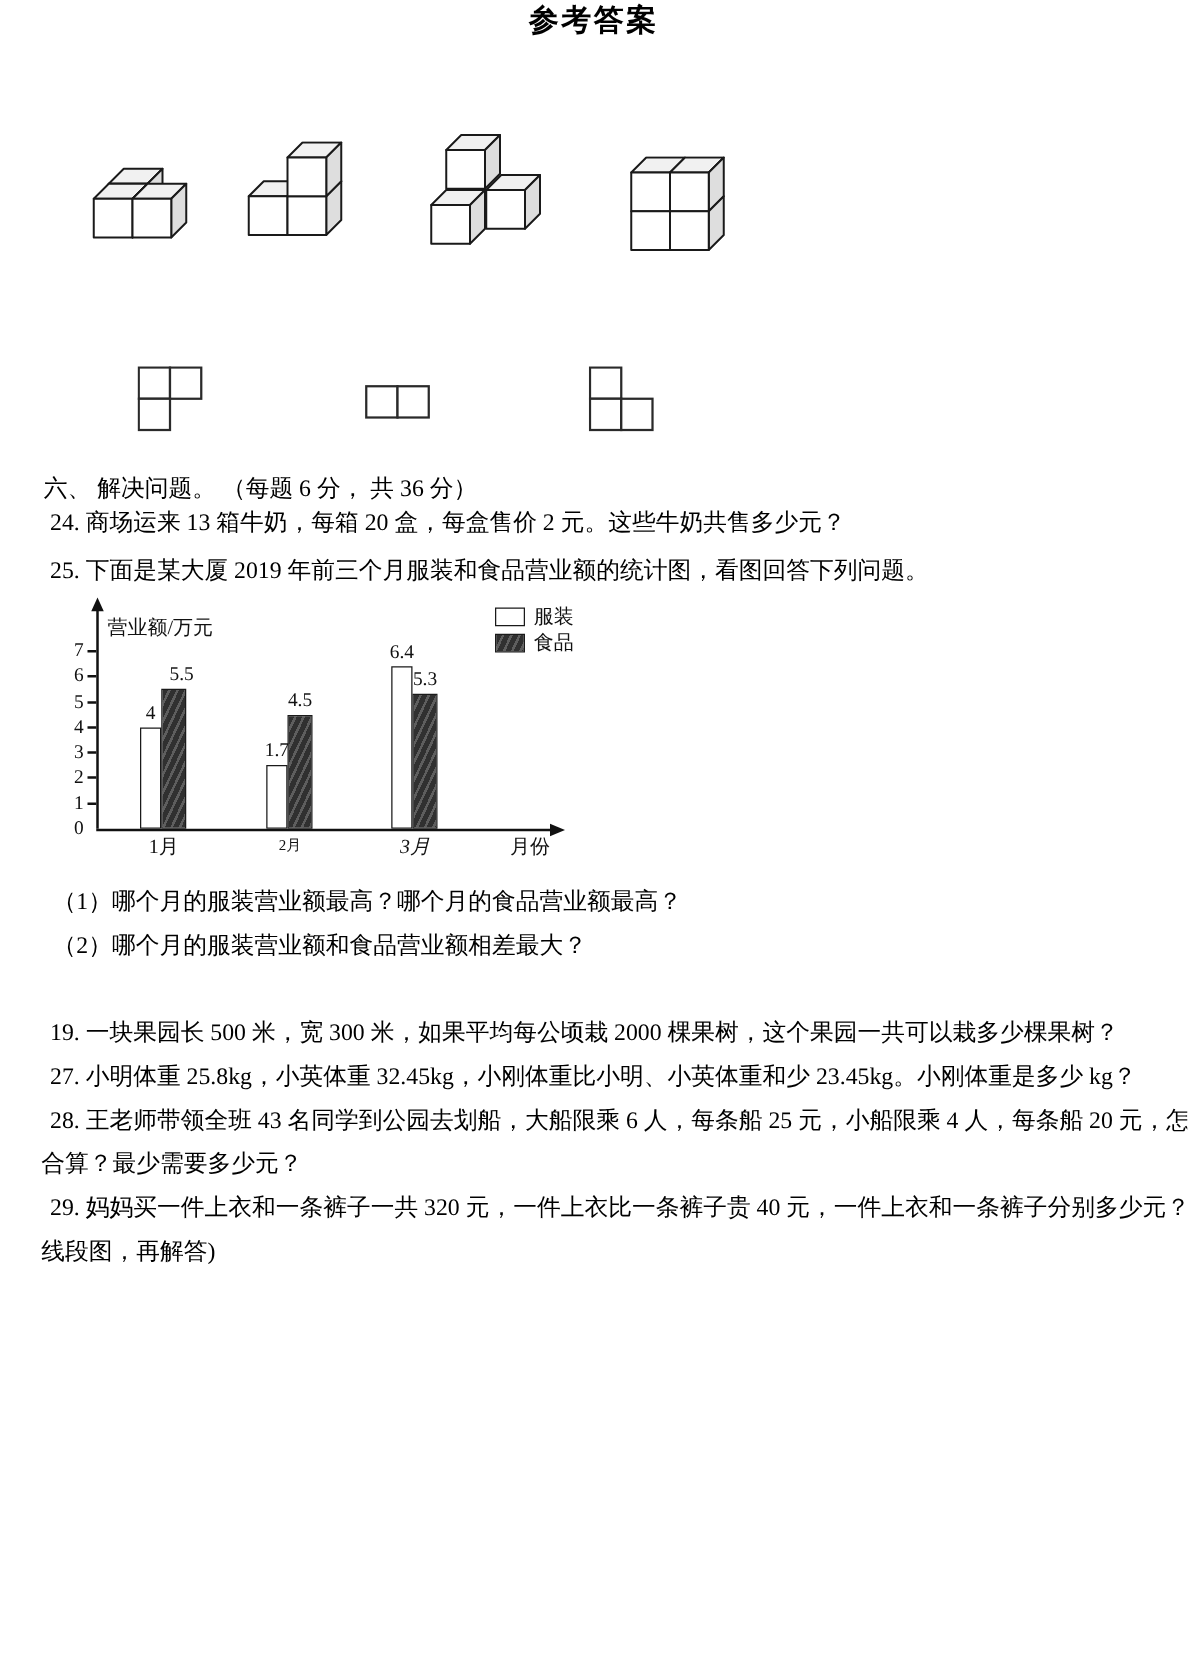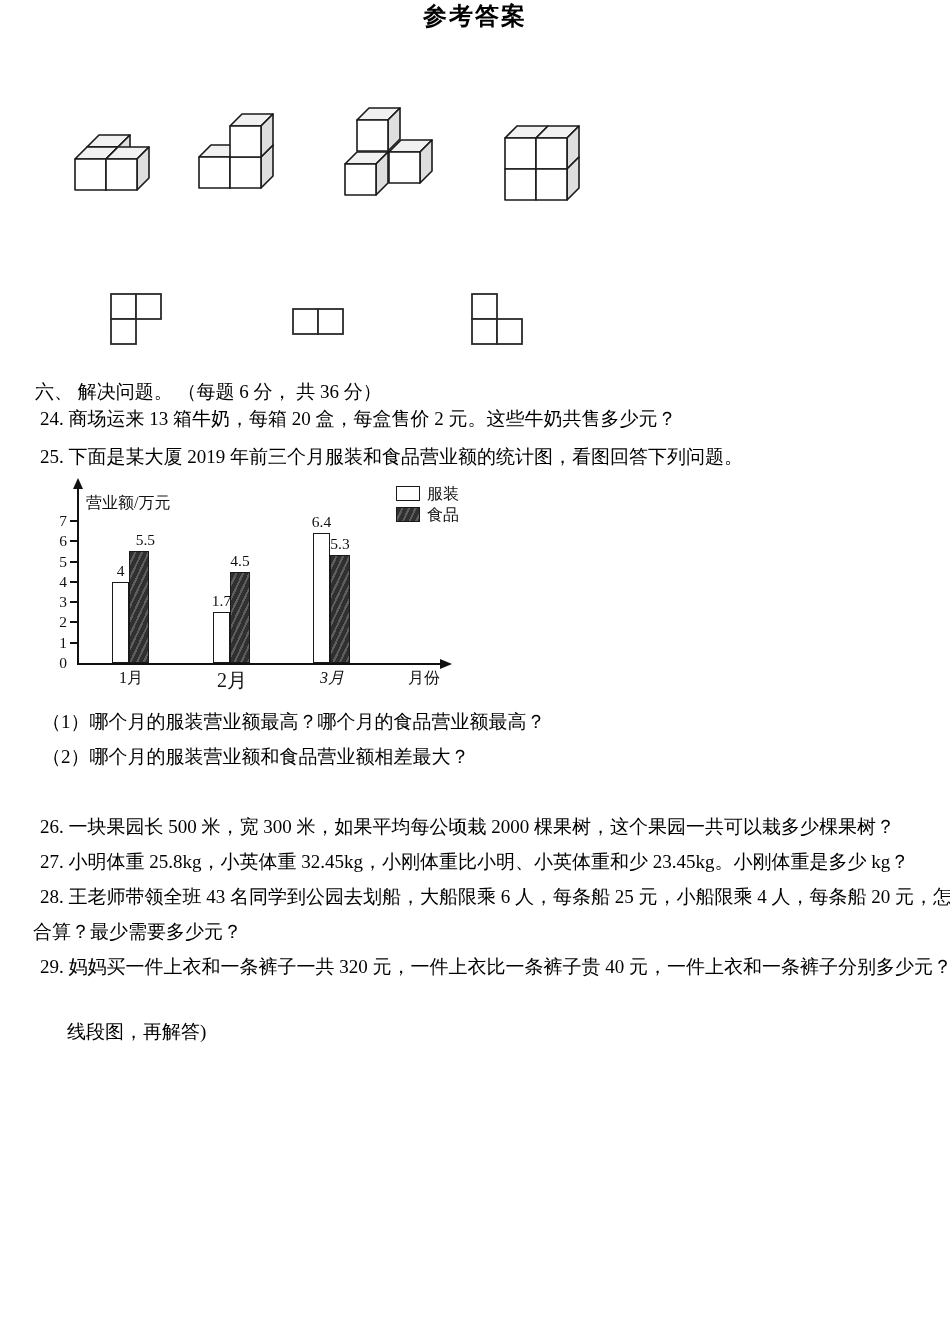--- a/index.html
+++ b/index.html
@@ -119,36 +119,36 @@
       <div class="c-text" style="left: 9px; top: 34.9px; width: 18px; text-align: right;">7</div>
       <div class="c-abs" style="left: 72px; top: 104px; width: 17px; height: 81px; box-sizing: border-box; background: rgb(255, 255, 255); border: 1.6px solid rgb(26, 26, 26);"></div>
       <div class="c-abs" style="left: 89px; top: 73px; width: 20px; height: 112px; box-sizing: border-box; background: repeating-linear-gradient(115deg, rgb(48, 48, 48) 0px, rgb(48, 48, 48) 4px, rgb(94, 94, 94) 4px, rgb(94, 94, 94) 6px); border: 1.6px solid rgb(26, 26, 26);"></div>
       <div class="c-text" style="left: 64.5px; top: 85px; width: 32px; text-align: center;">4</div>
       <div class="c-text" style="left: 83px; top: 54px; width: 32px; text-align: right;">5.5</div>
       <div class="c-text" style="left: 71px; top: 192px; width: 40px; text-align: center; font-size: 16px;">1月</div>
       <div class="c-abs" style="left: 173px; top: 134px; width: 17px; height: 51px; box-sizing: border-box; background: rgb(255, 255, 255); border: 1.6px solid rgb(26, 26, 26);"></div>
       <div class="c-abs" style="left: 190px; top: 94px; width: 20px; height: 91px; box-sizing: border-box; background: repeating-linear-gradient(115deg, rgb(48, 48, 48) 0px, rgb(48, 48, 48) 4px, rgb(94, 94, 94) 4px, rgb(94, 94, 94) 6px); border: 1.6px solid rgb(26, 26, 26);"></div>
       <div class="c-text" style="left: 165.5px; top: 115px; width: 32px; text-align: center;">1.7</div>
       <div class="c-text" style="left: 184px; top: 75px; width: 32px; text-align: center;">4.5</div>
-      <div class="c-text" style="left: 172px; top: 192px; width: 40px; text-align: center; font-size: 20px;">2月</div>
+      <div class="c-text" style="left: 172px; top: 192px; width: 40px; text-align: center; font-size: 12px;">2月</div>
       <div class="c-abs" style="left: 273px; top: 55px; width: 17px; height: 130px; box-sizing: border-box; background: rgb(255, 255, 255); border: 1.6px solid rgb(26, 26, 26);"></div>
       <div class="c-abs" style="left: 290px; top: 77px; width: 20px; height: 108px; box-sizing: border-box; background: repeating-linear-gradient(115deg, rgb(48, 48, 48) 0px, rgb(48, 48, 48) 4px, rgb(94, 94, 94) 4px, rgb(94, 94, 94) 6px); border: 1.6px solid rgb(26, 26, 26);"></div>
       <div class="c-text" style="left: 265.5px; top: 36px; width: 32px; text-align: center;">6.4</div>
       <div class="c-text" style="left: 284px; top: 58px; width: 32px; text-align: center;">5.3</div>
       <div class="c-text" style="left: 272px; top: 192px; width: 40px; text-align: center; font-size: 16px; font-style: italic;">3月</div>
       <div class="c-abs" style="left: 356px; top: 8px; width: 24px; height: 15px; box-sizing: border-box; background: rgb(255, 255, 255); border: 1.7px solid rgb(26, 26, 26);"></div>
       <div class="c-text" style="left: 387px; top: 8px; font-size: 16px;">服装</div>
       <div class="c-abs" style="left: 356px; top: 29px; width: 24px; height: 15px; box-sizing: border-box; background: repeating-linear-gradient(115deg, rgb(48, 48, 48) 0px, rgb(48, 48, 48) 4px, rgb(94, 94, 94) 4px, rgb(94, 94, 94) 6px); border: 1.7px solid rgb(26, 26, 26);"></div>
       <div class="c-text" style="left: 387px; top: 29px; font-size: 16px;">食品</div>
     </div>
 
   <div class="line" style="left:42px;top:710px;">（1）哪个月的服装营业额最高？哪个月的食品营业额最高？</div>
   <div class="line" style="left:42px;top:745px;">（2）哪个月的服装营业额和食品营业额相差最大？</div>
-  <div class="line" style="left:40px;top:815px;">26. 一块果园长 500 米，宽 300 米，如果平均每公顷栽 2000 棵果树，这个果园一共可以栽多少棵果树？</div>
+  <div class="line" style="left:40px;top:815px;">19. 一块果园长 500 米，宽 300 米，如果平均每公顷栽 2000 棵果树，这个果园一共可以栽多少棵果树？</div>
   <div class="line" style="left:40px;top:850px;">27. 小明体重 25.8kg，小英体重 32.45kg，小刚体重比小明、小英体重和少 23.45kg。小刚体重是多少 kg？</div>
   <div class="line" style="left:40px;top:885px;">28. 王老师带领全班 43 名同学到公园去划船，大船限乘 6 人，每条船 25 元，小船限乘 4 人，每条船 20 元，怎样租船</div>
   <div class="line" style="left:33px;top:920px;">合算？最少需要多少元？</div>
   <div class="line" style="left:40px;top:955px;">29. 妈妈买一件上衣和一条裤子一共 320 元，一件上衣比一条裤子贵 40 元，一件上衣和一条裤子分别多少元？(先画</div>
-  <div class="line" style="left:33px;top:1020px;margin-left:34px;">线段图，再解答)</div>
+  <div class="line" style="left:33px;top:990px;">线段图，再解答)</div>
 
   <div class="answers-heading">参考答案</div>
 
 </div>
 
 </body></html>

